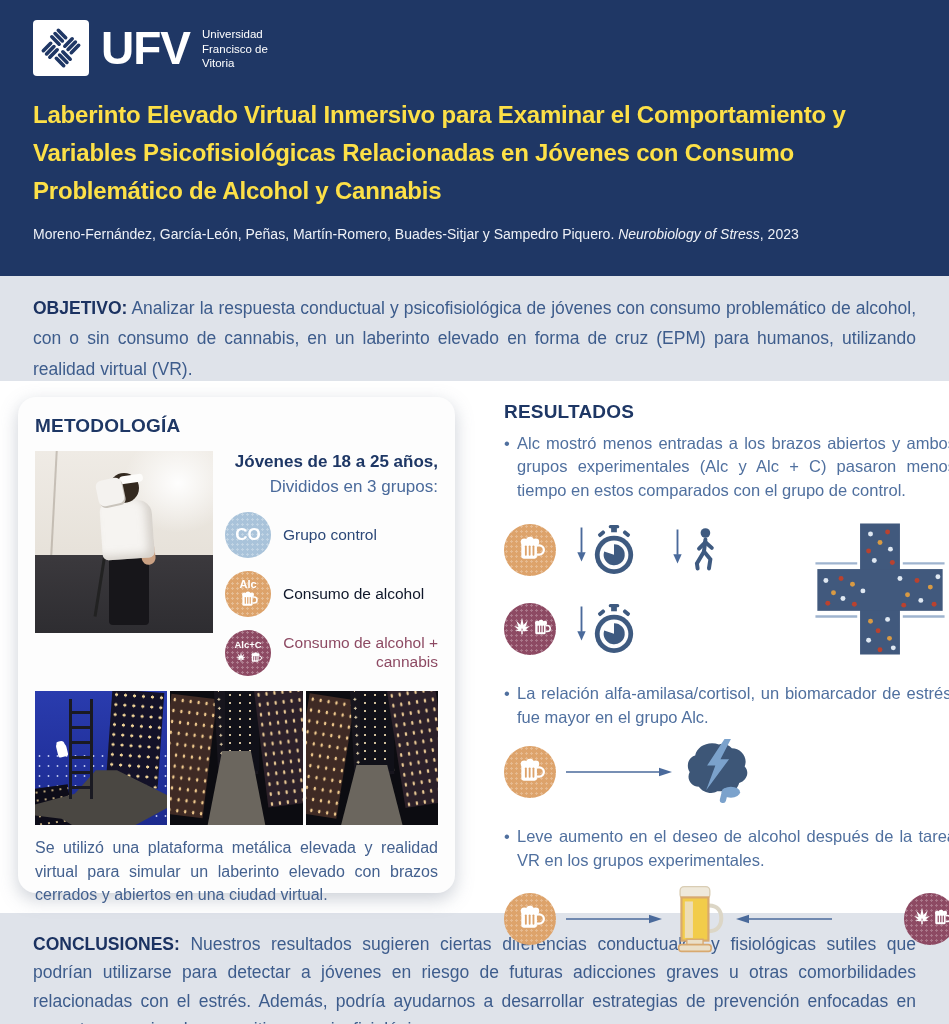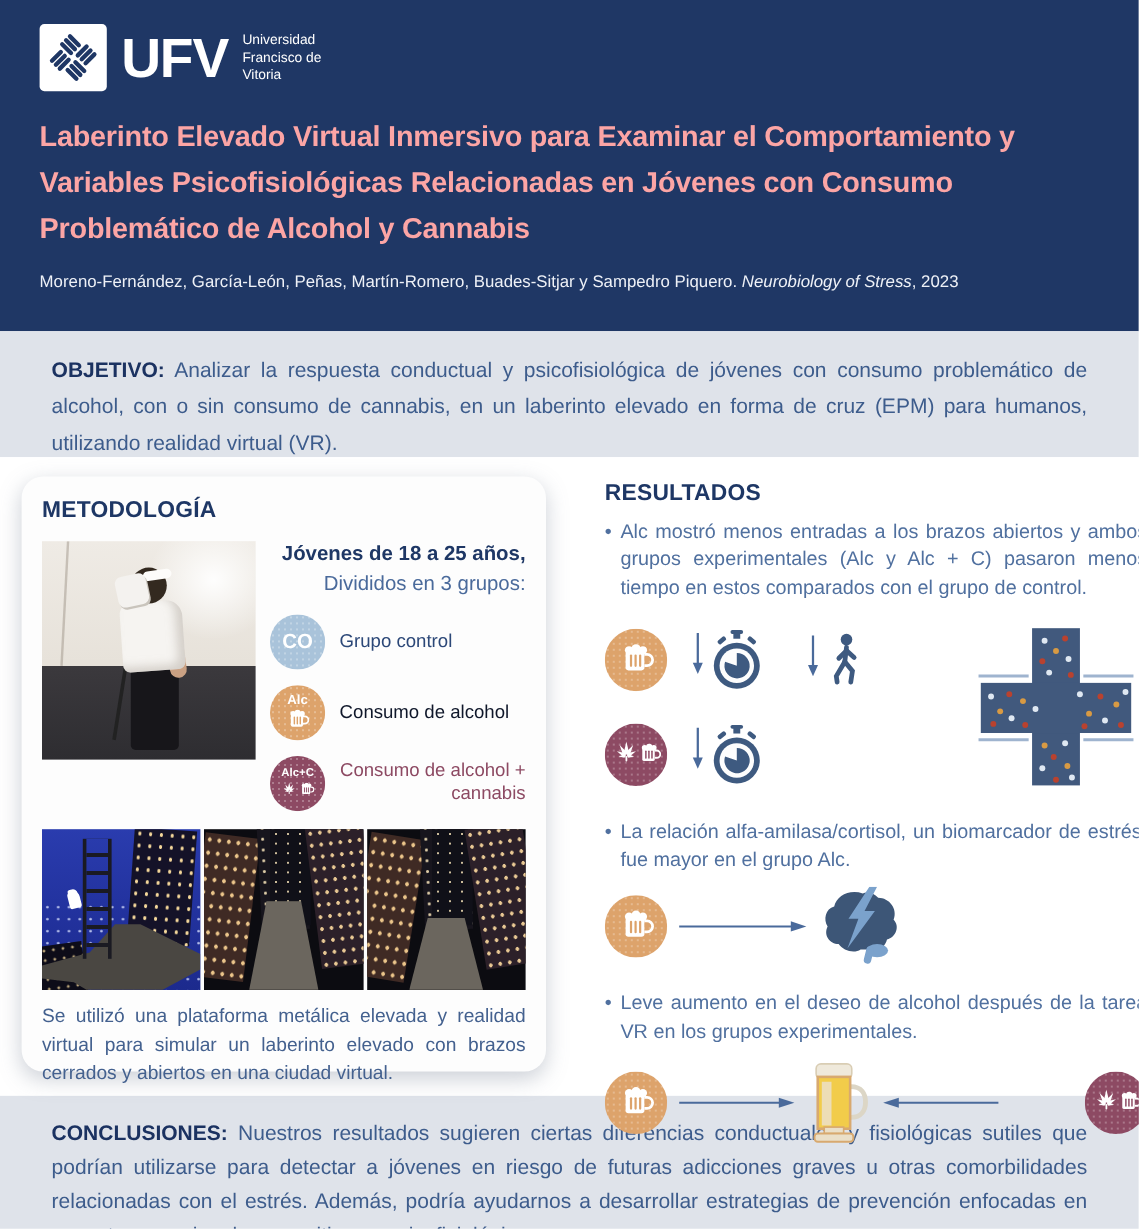--- a/index.html
+++ b/index.html
@@ -7,25 +7,25 @@
     width:949px;height:1024px;overflow:hidden;position:relative;
     font-family:"Liberation Sans","DejaVu Sans",sans-serif;
     background:#ffffff;
   }
   
   .header{background:#1f3765;height:276px;box-sizing:border-box;padding:18px 33px 0;}
   .logo-row{display:flex;align-items:center;gap:10px;height:60px;}
   .logo-box{width:56px;height:56px;background:#ffffff;border-radius:4px;display:flex;align-items:center;justify-content:center;flex:none;}
   .logo-word{color:#ffffff;font-size:46px;font-weight:bold;letter-spacing:-1px;line-height:1;margin-left:2px;}
   .logo-sub{color:#ffffff;font-size:11.5px;line-height:1.25;margin-left:2px;margin-top:2px;}
-  .title{color:#fca5a5;font-size:24px;font-weight:bold;line-height:38px;margin-top:18px;letter-spacing:-0.2px;}
+  .title{color:#fde047;font-size:24px;font-weight:bold;line-height:38px;margin-top:18px;letter-spacing:-0.2px;}
   .authors{color:#eef1f7;font-size:14px;margin-top:16px;}
   .authors .journal{font-style:italic;}
   
-  .band{background:#dfe3ea;box-sizing:border-box;padding:17px 43px;color:#3d5c8c;
+  .band{background:#dfe3ea;box-sizing:border-box;padding:17px 33px;color:#3d5c8c;
         font-size:17.5px;line-height:1.73;text-align:justify;}
   .band .band-label{color:#1b3261;font-weight:bold;}
   .band.objetivo{height:105px;}
   .band.conclusiones{height:140px;line-height:1.62;}
   
   .main{position:relative;background:#ffffff;height:532px;}
   .card{position:absolute;left:18px;top:16px;width:437px;height:496px;background:#fdfdfd;
         border-radius:18px;box-shadow:0 6px 18px rgba(110,120,140,.35);
         box-sizing:border-box;padding:18px 17px;}
   .metod-head{color:#1e3765;font-size:19px;font-weight:bold;letter-spacing:.2px;}

